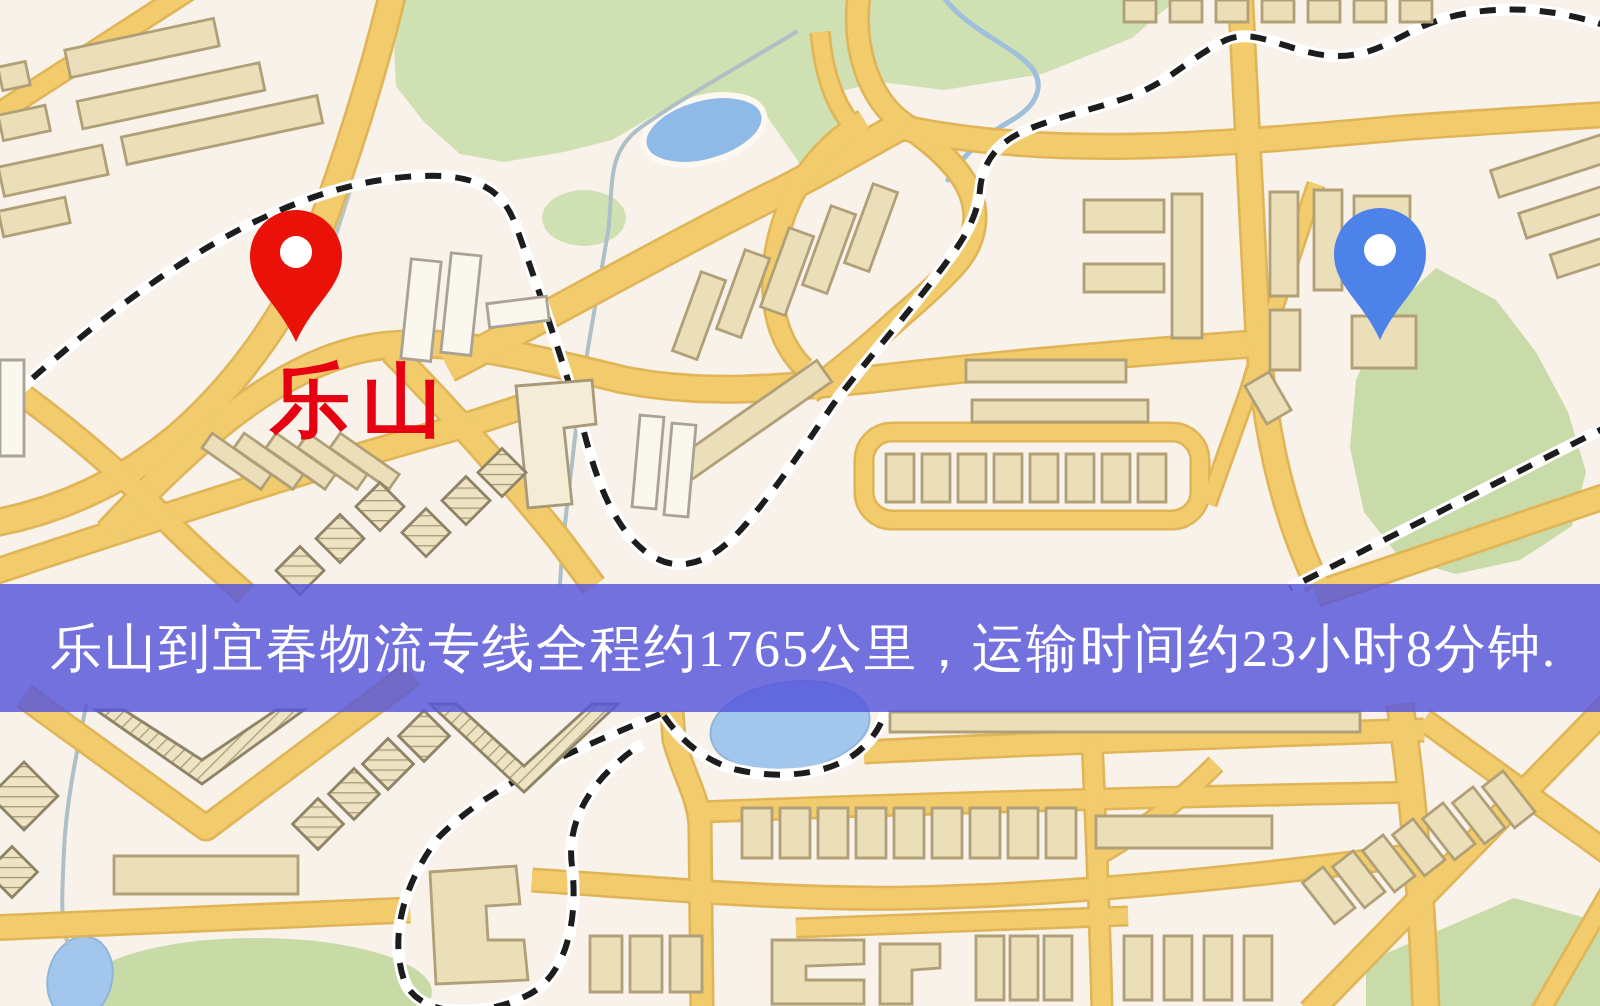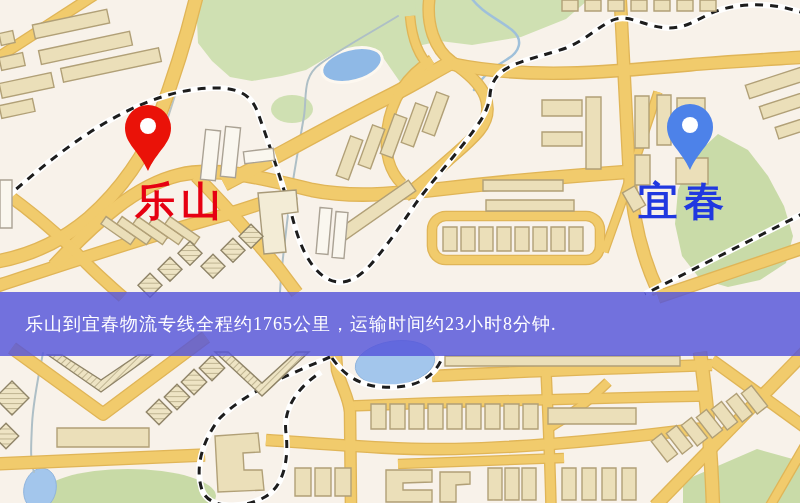--- a/index.html
+++ b/index.html
@@ -5,21 +5,21 @@
   html,body{margin:0;padding:0;width:800px;height:503px;overflow:hidden;
     font-family:"Liberation Sans",sans-serif;background:#f8f2ea;}
   #stage{position:relative;width:800px;height:503px;overflow:hidden;}
   #map{position:absolute;left:0;top:0;width:800px;height:503px;}
   .city-label{position:absolute;font-size:40px;font-weight:bold;line-height:1;
     letter-spacing:6px;font-family:"Liberation Sans",sans-serif;white-space:nowrap;}
   #origin-label{left:90px;top:181px;}
   #dest-label{left:638px;top:181px;}
   #banner{position:absolute;left:0;top:292px;width:800px;height:64px;
     display:flex;align-items:center;}
-  #banner-text{padding-left:25px;font-size:18px;color:#ffffff;
+  #banner-text{padding-left:25px;font-size:26px;color:#ffffff;
     font-family:"Liberation Serif",serif;letter-spacing:1px;white-space:nowrap;}
   svg *{vector-effect:non-scaling-stroke;}
 </style>
 </head>
 <body>
 
 <div id="stage">
 
 <svg id="map" viewBox="0 0 800 503" xmlns="http://www.w3.org/2000/svg">
   <defs>
@@ -253,19 +253,18 @@
     <path fill="#ea1208" d="M0,0 C-9,-20 -23,-27 -23,-43 A23,23 0 1 1 23,-43 C23,-27 9,-20 0,0 Z"></path>
     <circle cx="0" cy="-45" r="8" fill="#ffffff"></circle>
   </g>
   <g id="dest-pin" transform="translate(690,170)">
     <path fill="#4d82e9" d="M0,0 C-9,-20 -23,-27 -23,-43 A23,23 0 1 1 23,-43 C23,-27 9,-20 0,0 Z"></path>
     <circle cx="0" cy="-45" r="8" fill="#ffffff"></circle>
   </g>
 </svg>
 
   <div class="city-label" id="origin-label" style="color: rgb(230, 0, 18); margin-left: 45px;">乐山</div>
-  <div class="city-label" id="dest-label" style="color: rgb(32, 56, 224);">宜春</div>
 
   <div id="banner" style="background-color: rgba(84, 84, 219, 0.82);">
     <span id="banner-text" style="color: rgb(255, 255, 255);">乐山到宜春物流专线全程约1765公里，运输时间约23小时8分钟.</span>
   </div>
 
 </div>
 
 </body></html>

